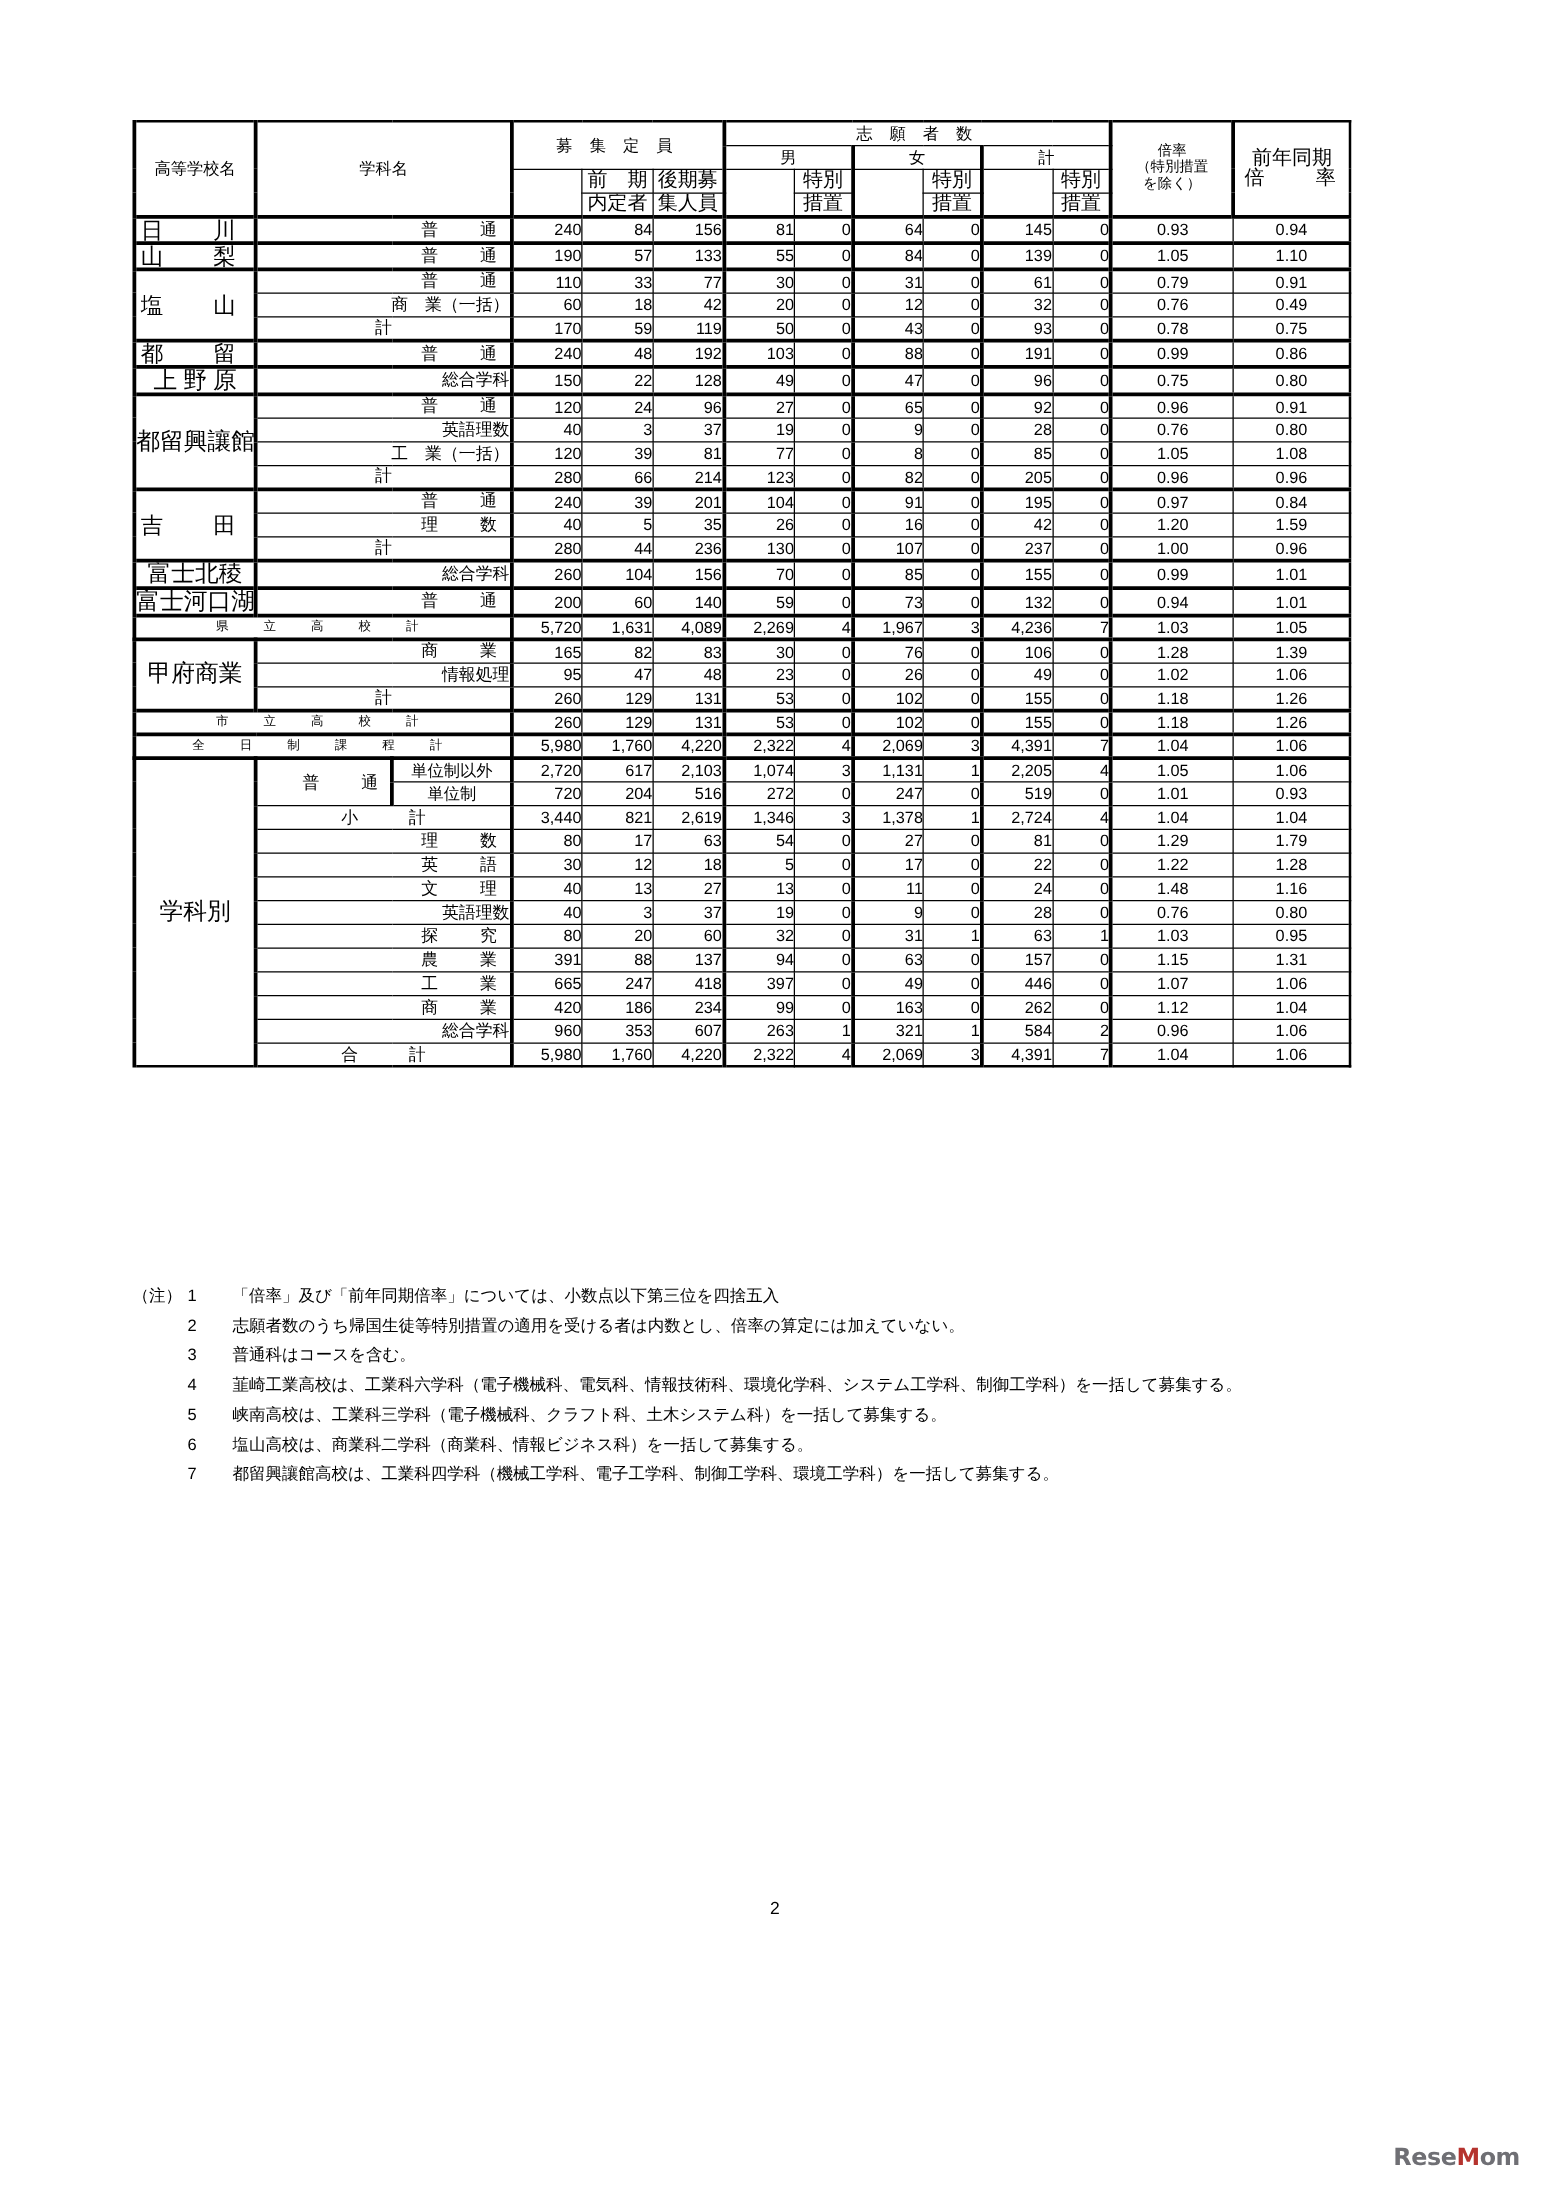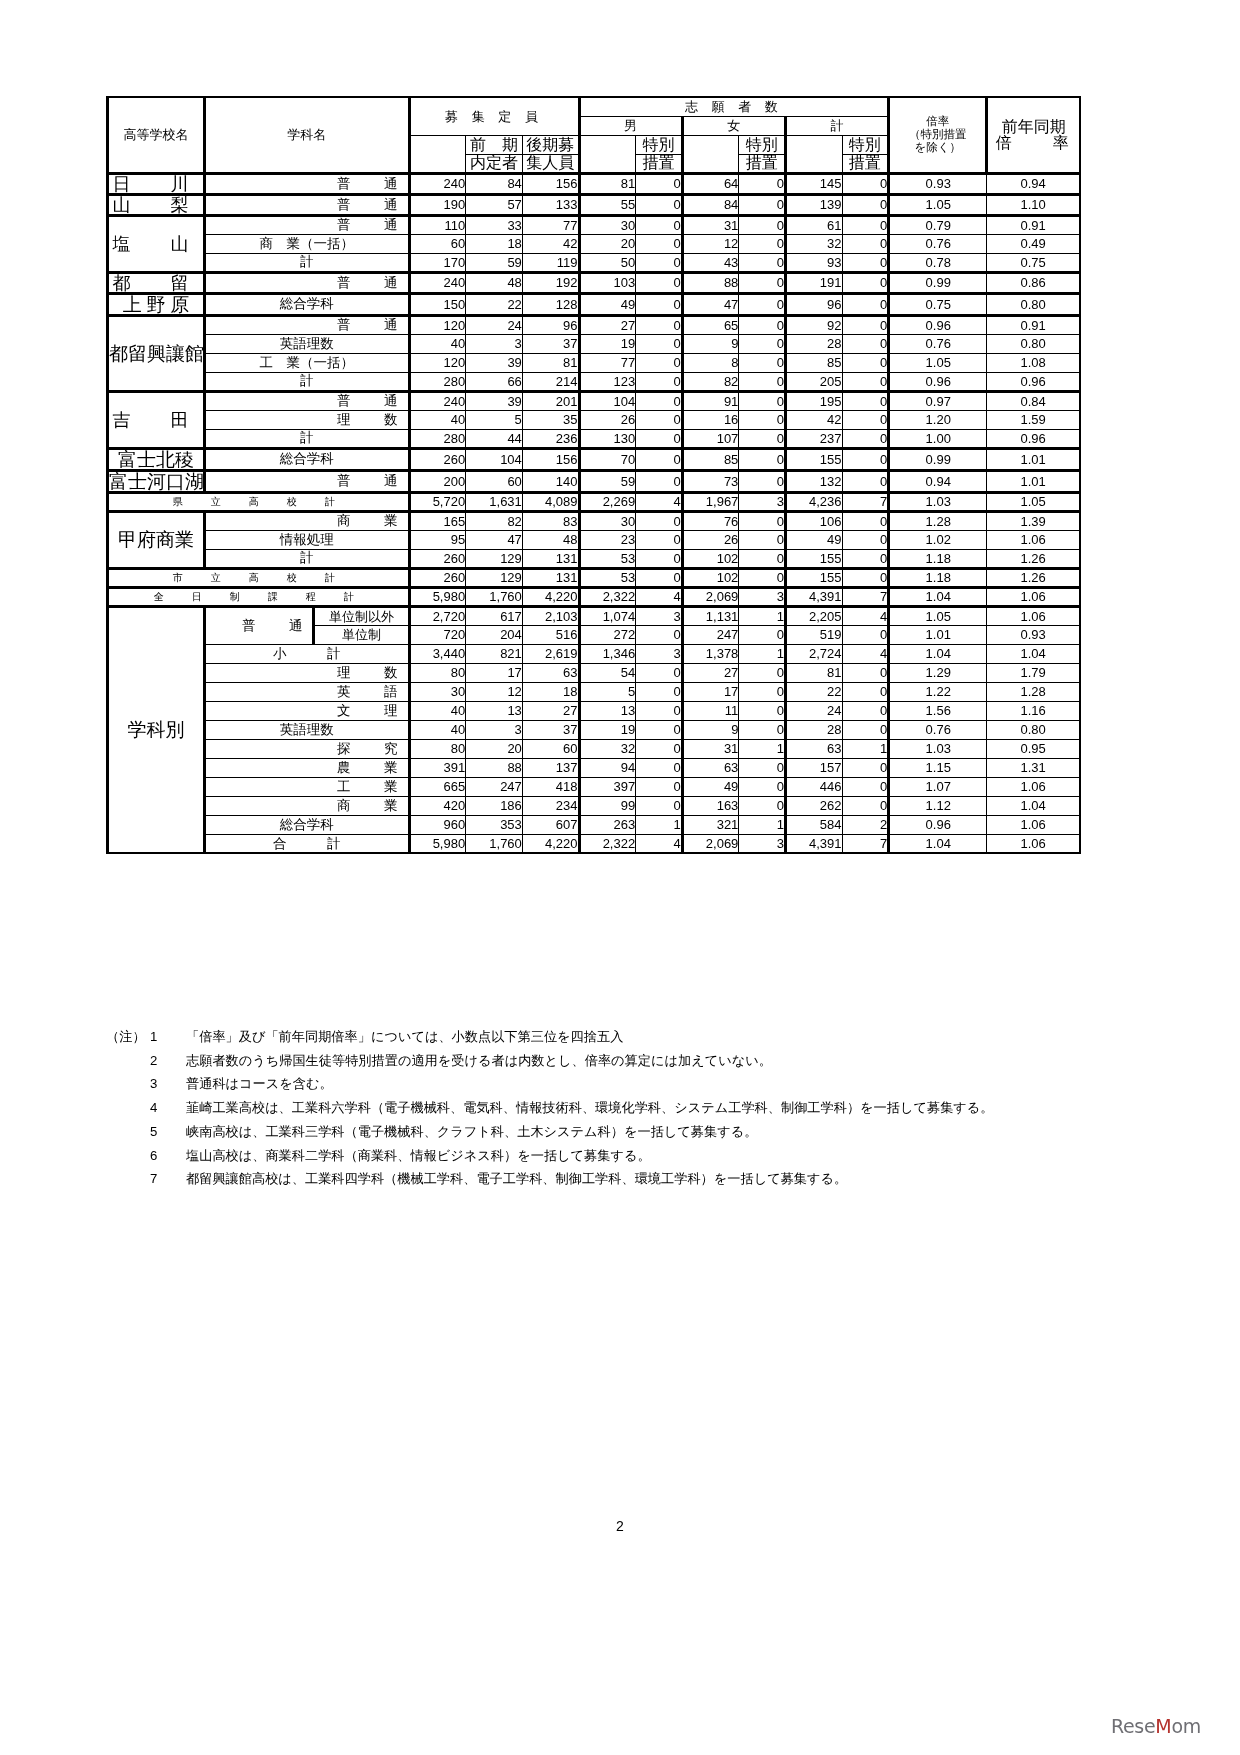--- a/index.html
+++ b/index.html
@@ -91,21 +91,21 @@
     padding-left: 11px;
     font-size: 18px;
   }
   .name-c { text-align: center; font-size: 19px; font-family: Liberation Serif, serif; }
   .dept-wide {
     text-align: right;
     padding-left: 6px;
     letter-spacing: 10px;
     font-size: 13.5px;
   }
-  .dept-n { text-align: center; padding-left: 6px; font-size: 13.5px; }
+  .dept-n { text-align: right; padding-left: 6px; font-size: 13.5px; }
   .sub-kei { text-align: center; padding-right: 78px; font-size: 13.5px; }
   .tot-row { text-align: center; letter-spacing: 9px; font-size: 10px; padding-left: 9px;}
 
   
   #notes {
     position: absolute;
     left: 106px;
     top: 1030px;
     width: 1000px;
     font-size: 13.2px;
@@ -125,24 +125,24 @@
     left: 0;
     top: 1518px;
     width: 1240px;
     text-align: center;
     font-size: 14px;
   }
 
   
   #watermark {
     position: absolute;
-    right: 39px;
+    right: 24px;
     bottom: 18px;
     font-size: 19px;
-    font-weight: normal;
+    font-weight: bold;
     color: #6f6f74;
     letter-spacing: -0.3px;
     font-family: "DejaVu Sans", sans-serif;
   }
   #watermark .rm-accent { color: #b5332e; }
 </style>
 </head>
 <body>
 
 <div id="page">
@@ -600,21 +600,21 @@
             <td class="dept-wide tb-l tb-r" colspan="2">文　理</td>
             <td class="tb-l rgt">40</td>
             <td class=" rgt">13</td>
             <td class=" rgt">27</td>
             <td class="tb-l rgt">13</td>
             <td class=" rgt">0</td>
             <td class="tb-l rgt">11</td>
             <td class=" rgt">0</td>
             <td class="tb-l rgt">24</td>
             <td class=" rgt">0</td>
-            <td class="tb-l ctr">1.56</td>
+            <td class="tb-l ctr">1.48</td>
             <td class="ctr">1.16</td>
           </tr>
           <tr>
             <td class="dept-n tb-l tb-r" colspan="2">英語理数</td>
             <td class="tb-l rgt">40</td>
             <td class=" rgt">3</td>
             <td class=" rgt">37</td>
             <td class="tb-l rgt">19</td>
             <td class=" rgt">0</td>
             <td class="tb-l rgt">9</td>

